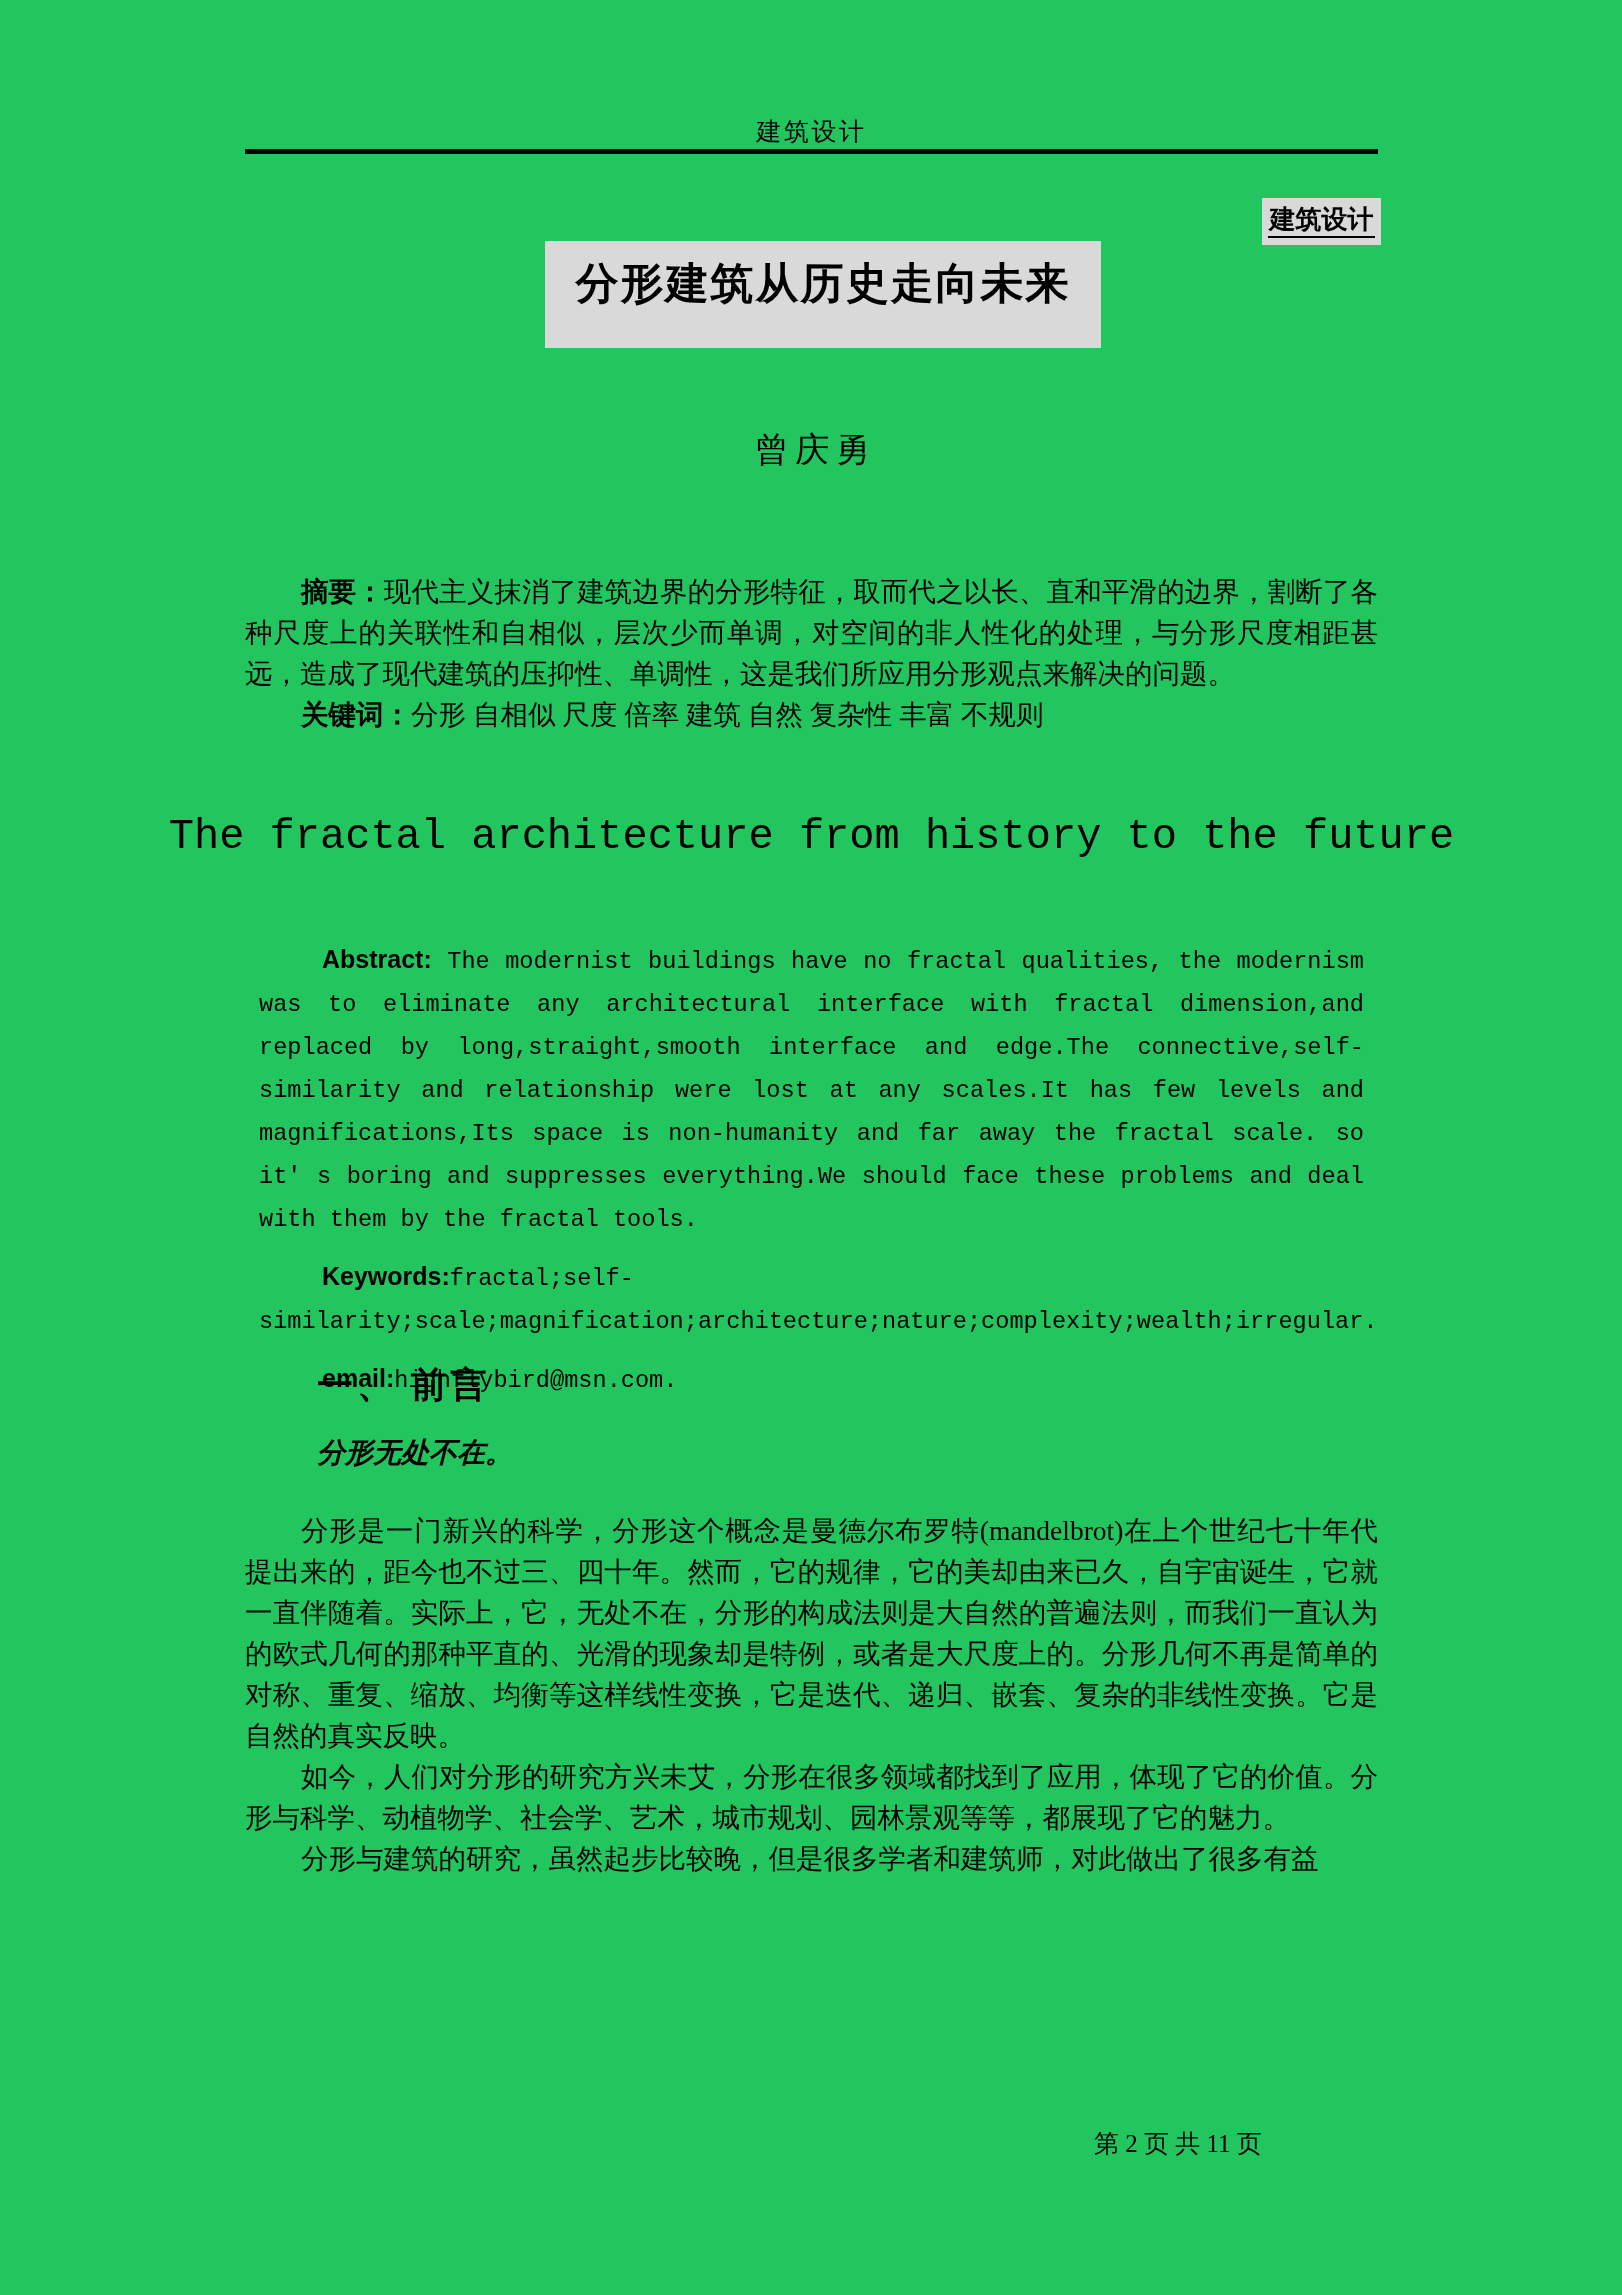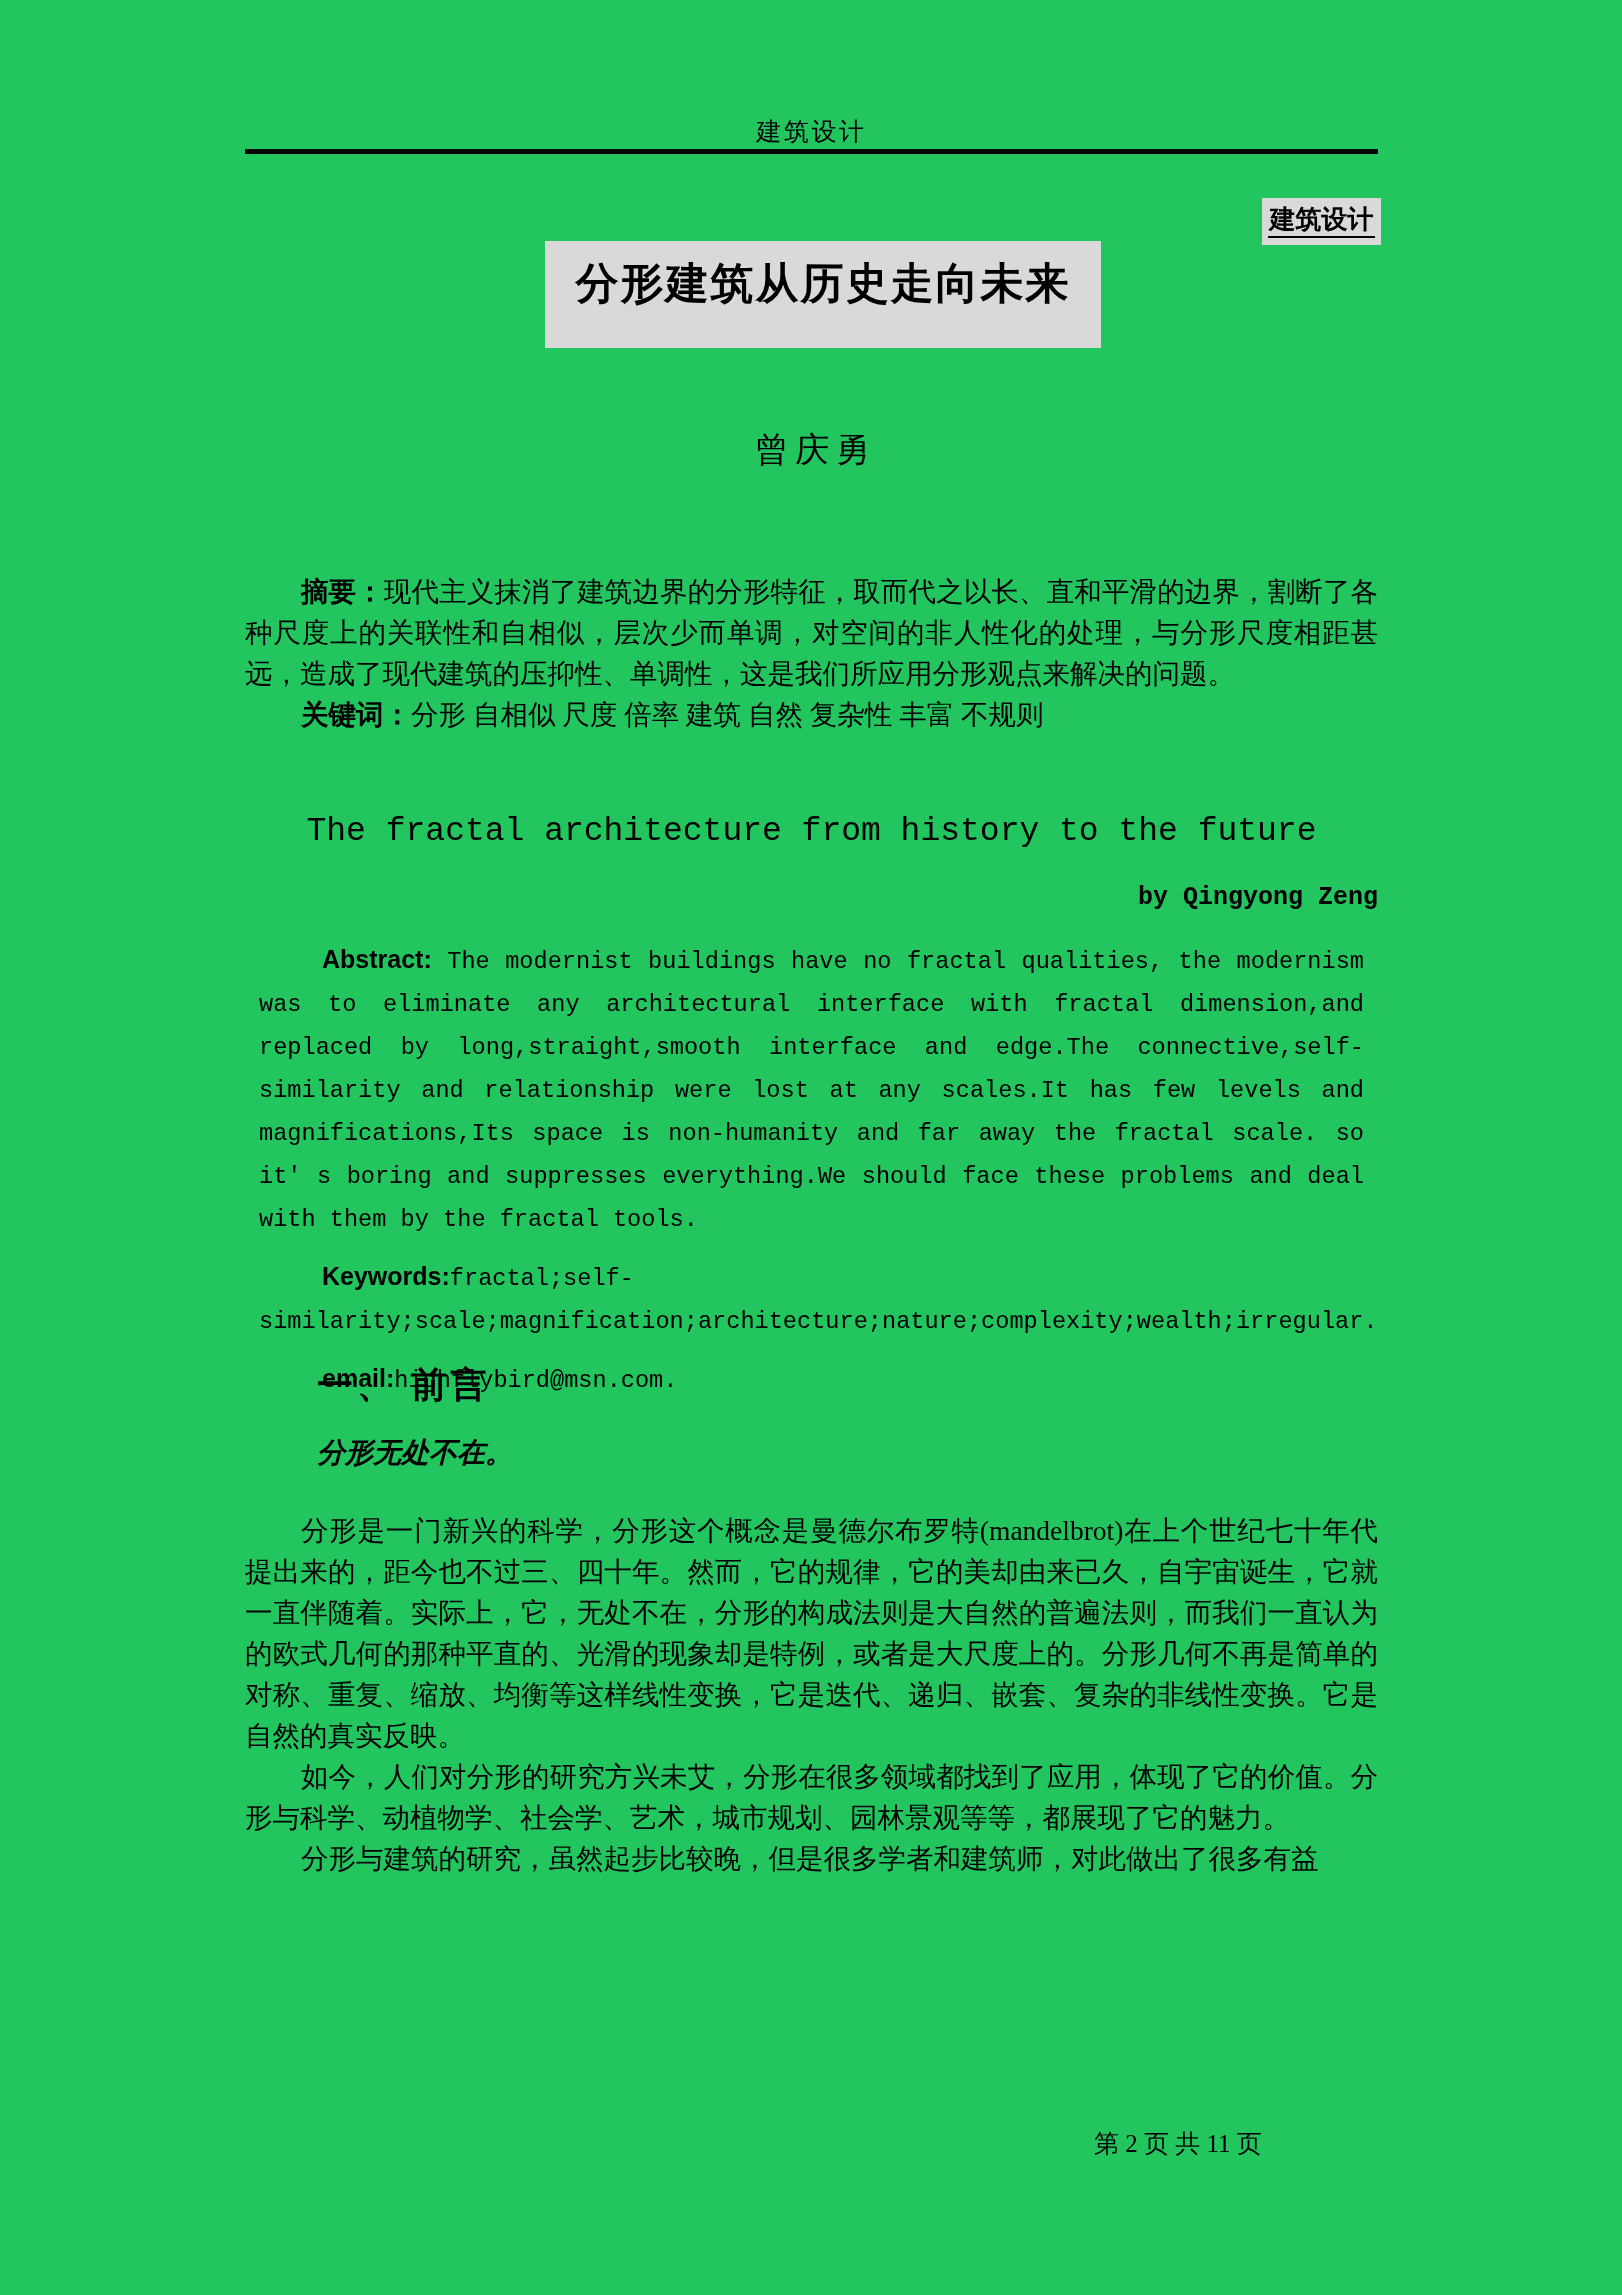--- a/index.html
+++ b/index.html
@@ -34,21 +34,21 @@
   .cn-abstract{
     position:absolute; top:571px; left:245px; width:1133px;
     font-size:27.5px; line-height:41px; text-align:justify;
   }
   .cn-abstract p{ margin:0; text-indent:56px; }
   .label-cn{
     font-family:"Liberation Sans","DejaVu Sans",sans-serif; font-weight:bold;
   }
   .en-title{
     position:absolute; top:813px; left:0; width:1623px; text-align:center;
-    font-family:"Liberation Mono","DejaVu Sans Mono",monospace; font-size:33px;
+    font-family:"Liberation Mono","DejaVu Sans Mono",monospace; font-size:42px;
   }
   .en-byline{
     position:absolute; top:883px; left:245px; width:1133px; text-align:right;
     font-family:"Liberation Mono","DejaVu Sans Mono",monospace;
     font-weight:bold; font-size:25px;
   }
   .en-abstract{
     position:absolute; top:924px; left:245px; width:1133px;
     font-family:"Liberation Mono","DejaVu Sans Mono",monospace;
     font-size:23.6px; line-height:43px; text-align:justify;
@@ -93,21 +93,20 @@
 
   <div class="author">曾庆勇</div>
 
   <div class="cn-abstract">
     <p><span class="label-cn">摘要：</span><span>现代主义抹消了建筑边界的分形特征，取而代之以长、直和平滑的边界，割断了各种尺度上的关联性和自相似，层次少而单调，对空间的非人性化的处理，与分形尺度相距甚远，造成了现代建筑的压抑性、单调性，这是我们所应用分形观点来解决的问题。</span></p>
     <p><span class="label-cn">关键词：</span><span>分形 自相似 尺度 倍率 建筑 自然 复杂性 丰富 不规则</span></p>
   </div>
 
   <div class="en-title">The fractal architecture from history to the future</div>
 
-  <div class="en-byline">by Qingyong Zeng</div>
 
   <div class="en-abstract">
     <p><span class="label-en">Abstract:</span><span> The modernist buildings have no fractal qualities, the modernism was to eliminate any architectural interface with fractal dimension,and replaced by long,straight,smooth interface and edge.The connective,self-similarity and relationship were lost at any scales.It has few levels and magnifications,Its space is non-humanity and far away  the fractal scale. so it' s boring and suppresses everything.We should face these problems and deal with them by the fractal tools.</span></p>
     <p><span class="label-en">Keywords:</span><span>fractal;self-similarity;scale;magnification;architecture;nature;complexity;wealth;irregular.</span></p>
     <p><span class="label-en">email:</span><span>highflybird@msn.com.</span></p>
   </div>
 
   <div class="sec-heading">一、 前言</div>
 
   <div class="sec-motto">分形无处不在。</div>

